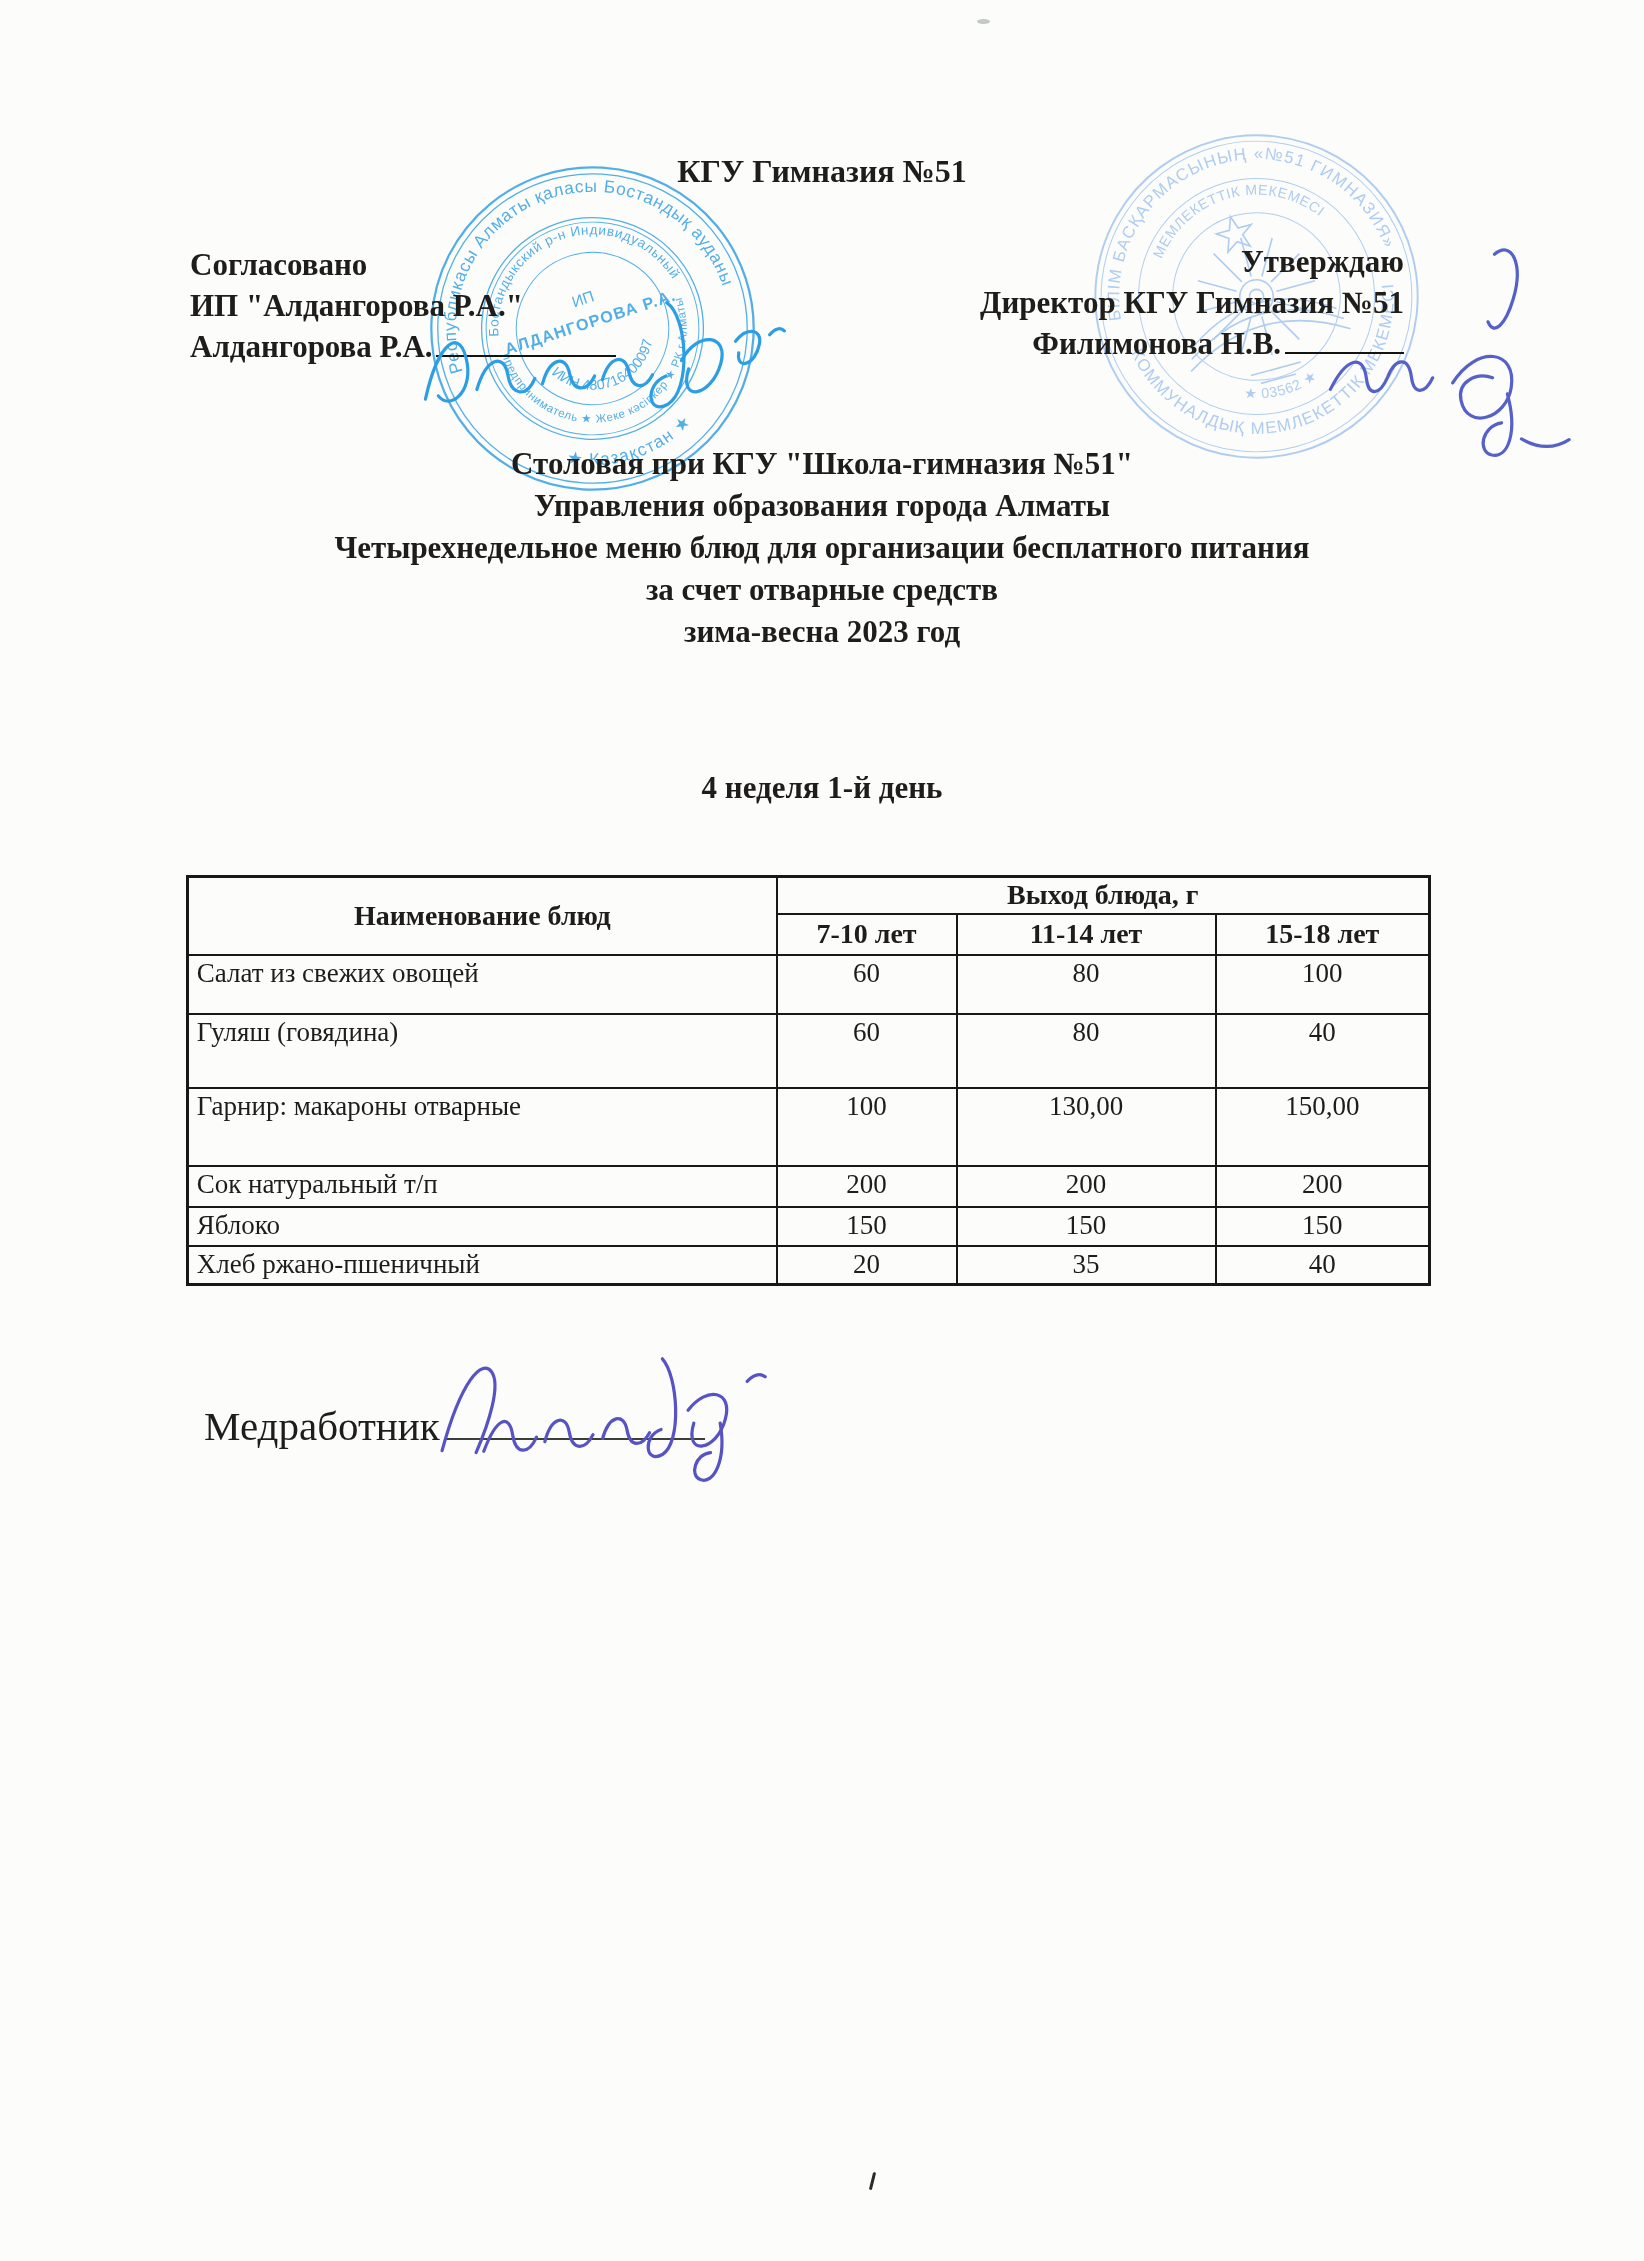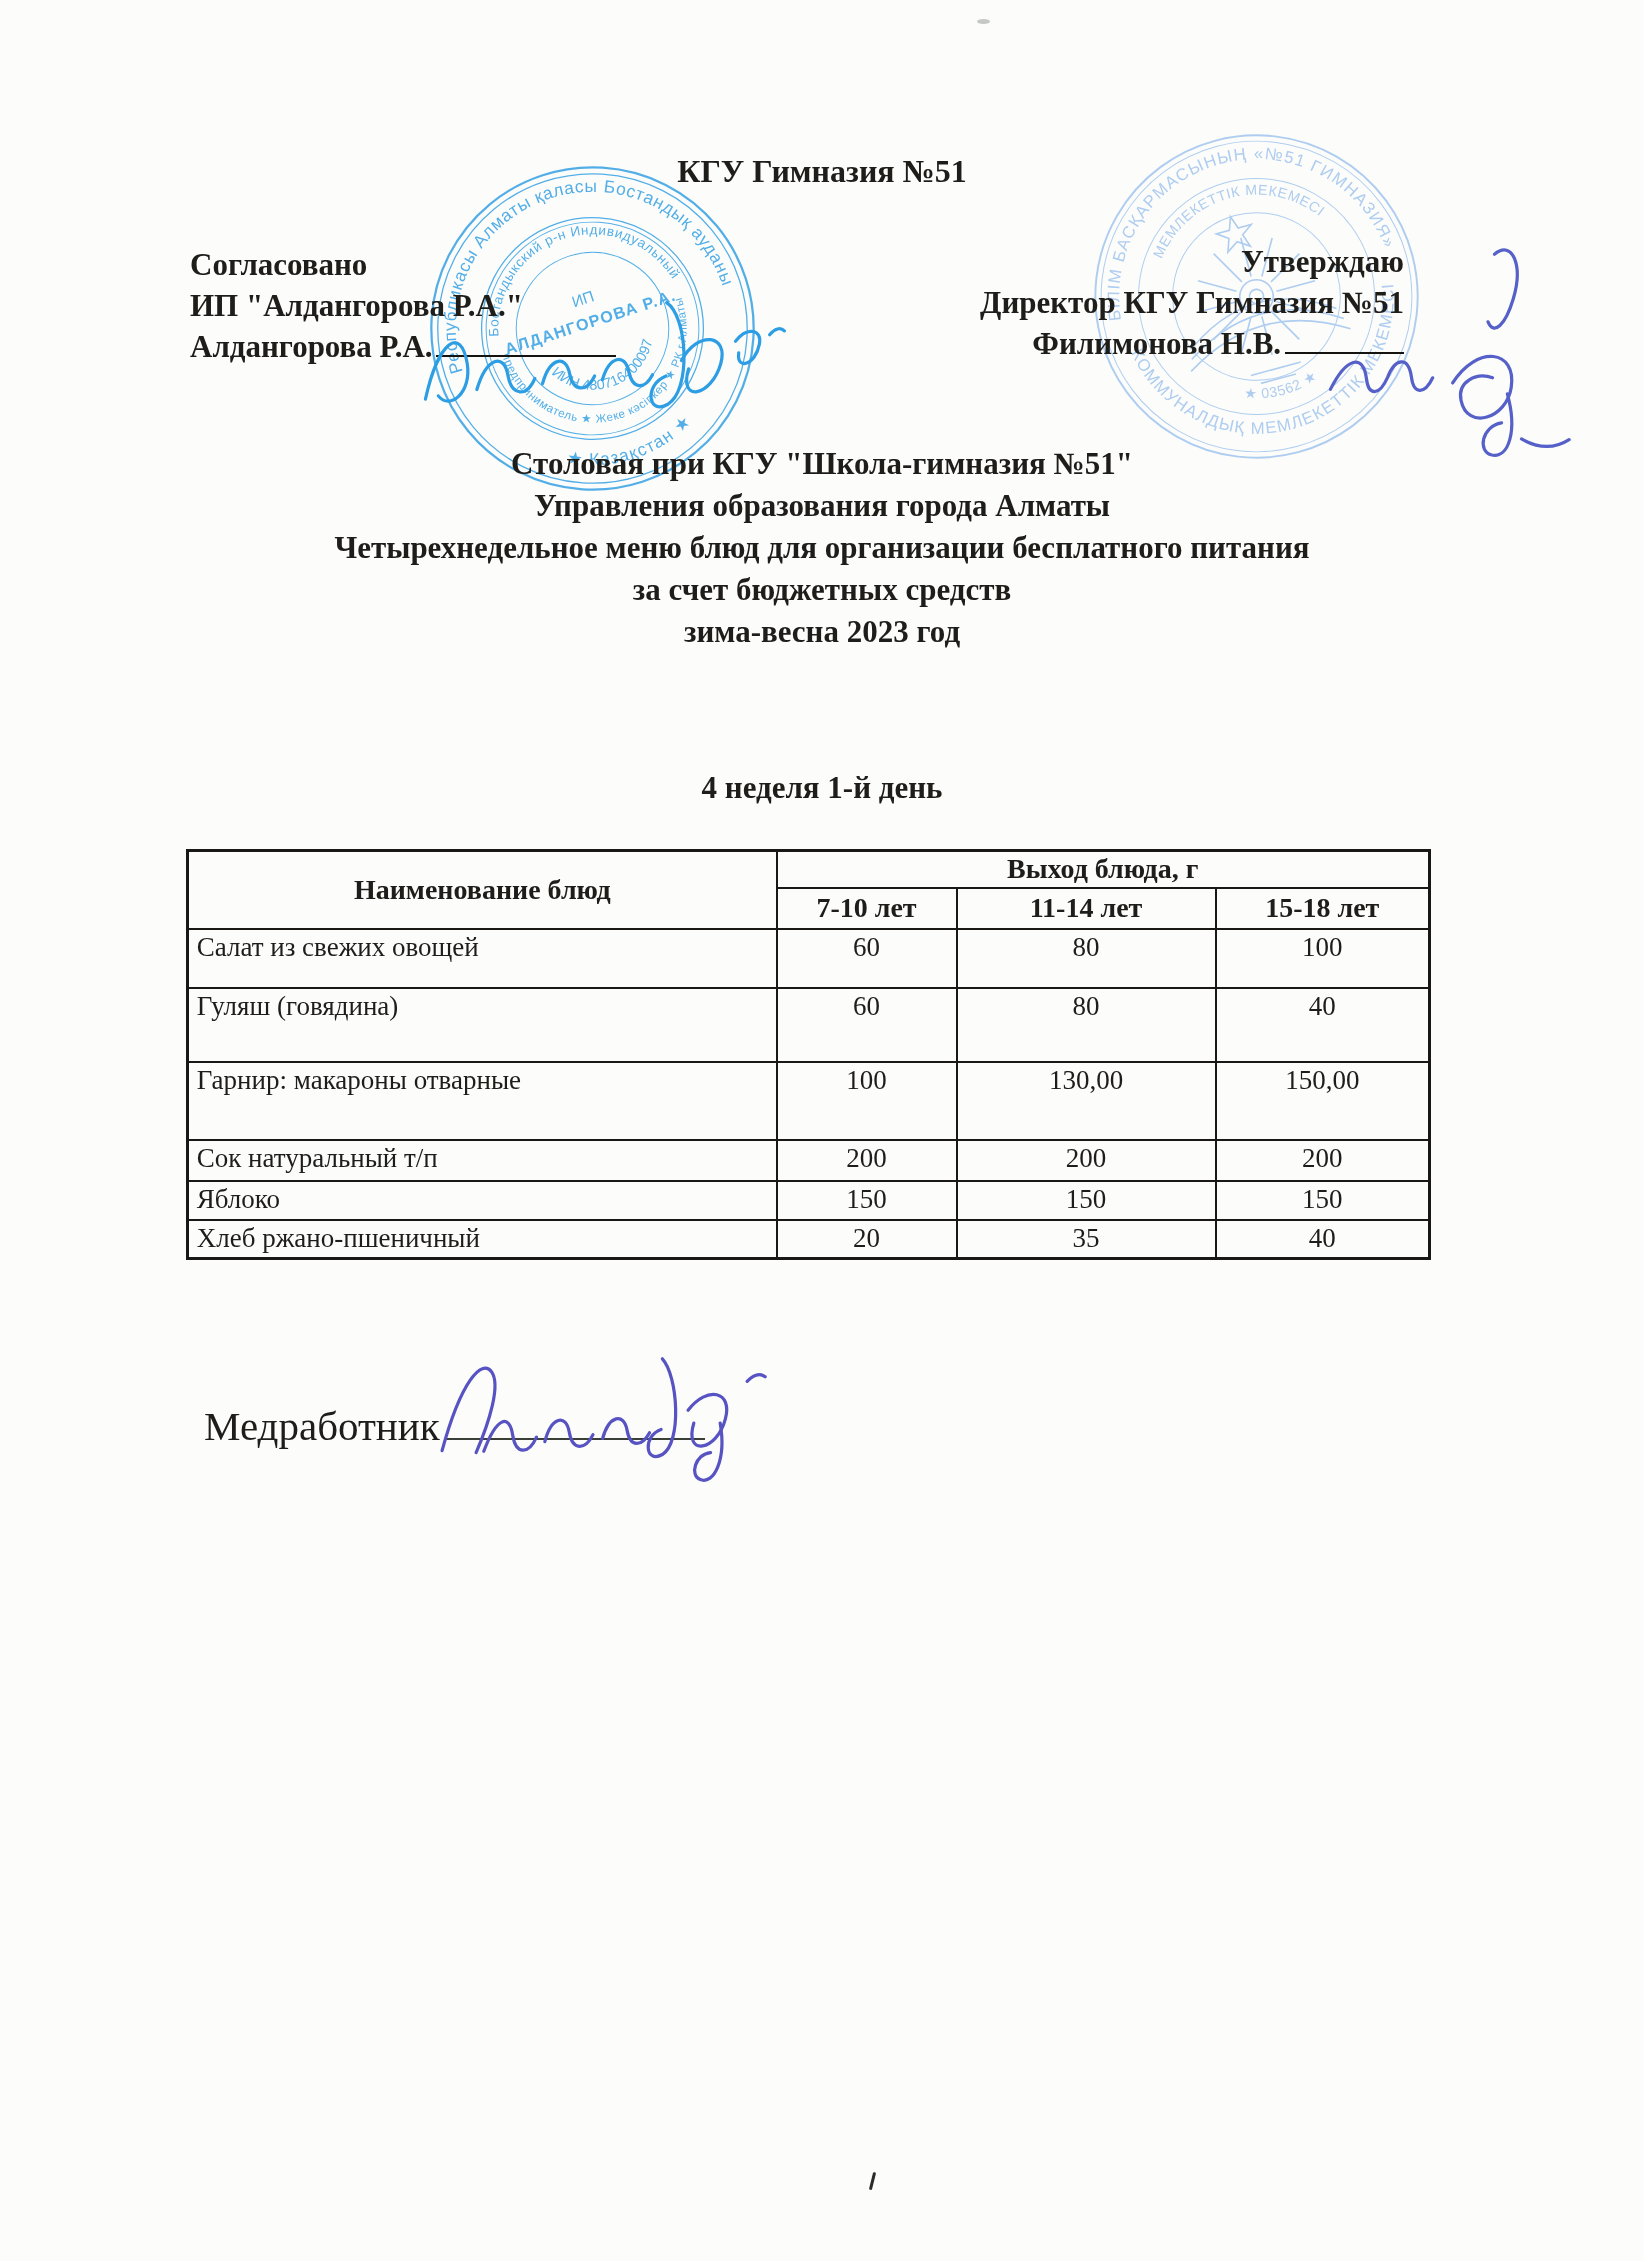--- a/index.html
+++ b/index.html
@@ -17,21 +17,21 @@
   .left-block{top:244px;left:190px;font-size:31px;line-height:41px;}
   .right-block{top:241px;right:240px;text-align:right;font-size:31px;line-height:41px;}
   .heading-block{top:443px;left:0;width:1644px;text-align:center;font-size:31px;line-height:42px;}
   .day-title{top:770px;left:0;width:1644px;text-align:center;font-size:31px;}
   
   .uline{display:inline-block;border-bottom:2.6px solid #14130f;height:19.3px;margin-left:3.9px;}
   .uline.w280{width:180px;}
   .uline.w185{width:119px;}
   .uline.w405{width:261px;border-bottom-color:#3a3f38;}
   
-  .menu-table{top:849px;left:186px;z-index:2;font-family:Liberation Serif, serif;}
+  .menu-table{top:875px;left:186px;z-index:2;font-family:Liberation Serif, serif;}
   table{border-collapse:collapse;background:transparent;}
   th,td{border:2.6px solid #191815;}
   table{border:3.2px solid #191815;}
   th{font-size:28px;font-weight:bold;padding:0 3.9px;}
   td{font-size:27px;vertical-align:top;}
   td.dish{text-align:left;padding:2.6px 6.4px 2.6px 7.7px;}
   td.num{text-align:center;padding-top:2.6px;}
   
   .med-block{top:1402px;left:204px;font-size:41px;z-index:2;}
   
@@ -150,21 +150,21 @@
     <div>Директор КГУ Гимназия №51</div>
     <div>
       <span>Филимонова Н.В.</span><span class="uline w185"></span>
     </div>
   </div>
 
   <div class="abs heading-block b z2">
     <div>Столовая при КГУ "Школа-гимназия №51"</div>
     <div>Управления образования города Алматы</div>
     <div>Четырехнедельное меню блюд для организации бесплатного питания</div>
-    <div>за счет бюджетных средств</div>
+    <div>за счет отварные средств</div>
     <div>зима-весна 2023 год</div>
   </div>
 
   <div class="abs day-title b z2">4 неделя 1-й день</div>
 
   <div class="abs menu-table">
     <table>
       <colgroup>
         <col style="width:589px">
           <col style="width:180px">

